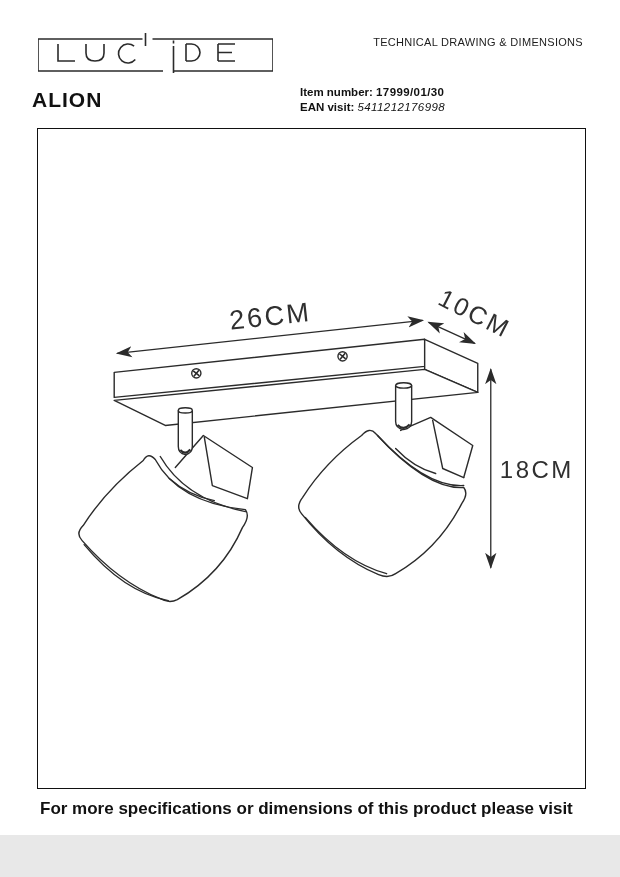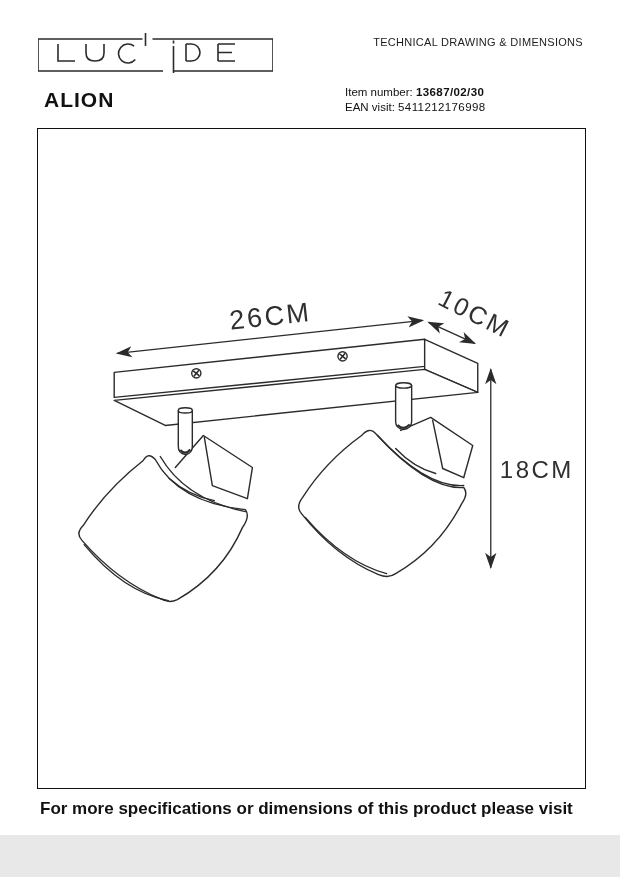--- a/index.html
+++ b/index.html
@@ -8,27 +8,27 @@
     position:relative; width:620px; height:835px; background:#ffffff;
     font-family:"Liberation Sans", sans-serif; color:#1a1a1a; overflow:hidden;
     margin:0 auto;
   }
   .logo { position:absolute; left:38px; top:30px; }
   .doc-type {
     position:absolute; right:37px; top:36px; font-size:11px; letter-spacing:.3px;
     color:#1d1d1d;
   }
   .product-name {
-    position:absolute; left:44px; top:88px; font-size:21px; font-weight:bold;
+    position:absolute; left:32px; top:88px; font-size:21px; font-weight:bold;
     letter-spacing:1px; color:#111;
   }
   .item-block { position:absolute; left:300px; top:85px; font-size:11.5px; line-height:15px; color:#111; }
-  .item-block .lbl { font-weight:normal;margin-left:45px; }
+  .item-block .lbl { font-weight:bold; }
   .item-block .val-bold { font-weight:bold; letter-spacing:.4px; }
-  .item-block .val { font-weight:normal; letter-spacing:.4px; }
+  .item-block .val { font-weight:normal; letter-spacing:.4px;font-style:italic; }
   .frame {
     position:absolute; left:37px; top:128px; width:549px; height:661px;
     border:1.6px solid #111; background:#fff;
   }
   .frame svg { position:absolute; left:0; top:0; width:100%; height:100%; }
   .footer { position:absolute; left:40px; top:799px; }
   .footer .note { font-size:17px; font-weight:bold; color:#111; }
   .footer .site { font-size:21px; font-weight:bold; margin-top:1px; letter-spacing:.3px; color:#111; }
   .ln { stroke:#2b2b2b; stroke-width:1.4; fill:none; stroke-linejoin:round; stroke-linecap:round; }
   .fw { stroke:#2b2b2b; stroke-width:1.4; fill:#ffffff; stroke-linejoin:round; }
@@ -55,21 +55,21 @@
     </g>
   </svg>
 
   <div class="doc-type">TECHNICAL DRAWING &amp; DIMENSIONS</div>
 
   <div class="product-name">ALION</div>
 
   <div class="item-block">
     <div>
       <span class="lbl">Item number:</span>
-      <span class="val-bold">13687/02/30</span>
+      <span class="val-bold">17999/01/30</span>
     </div>
     <div>
       <span class="lbl">EAN visit:</span>
       <span class="val">5411212176998</span>
     </div>
   </div>
 
   <div class="frame">
     <svg viewBox="0 0 546 658">
       <defs>

